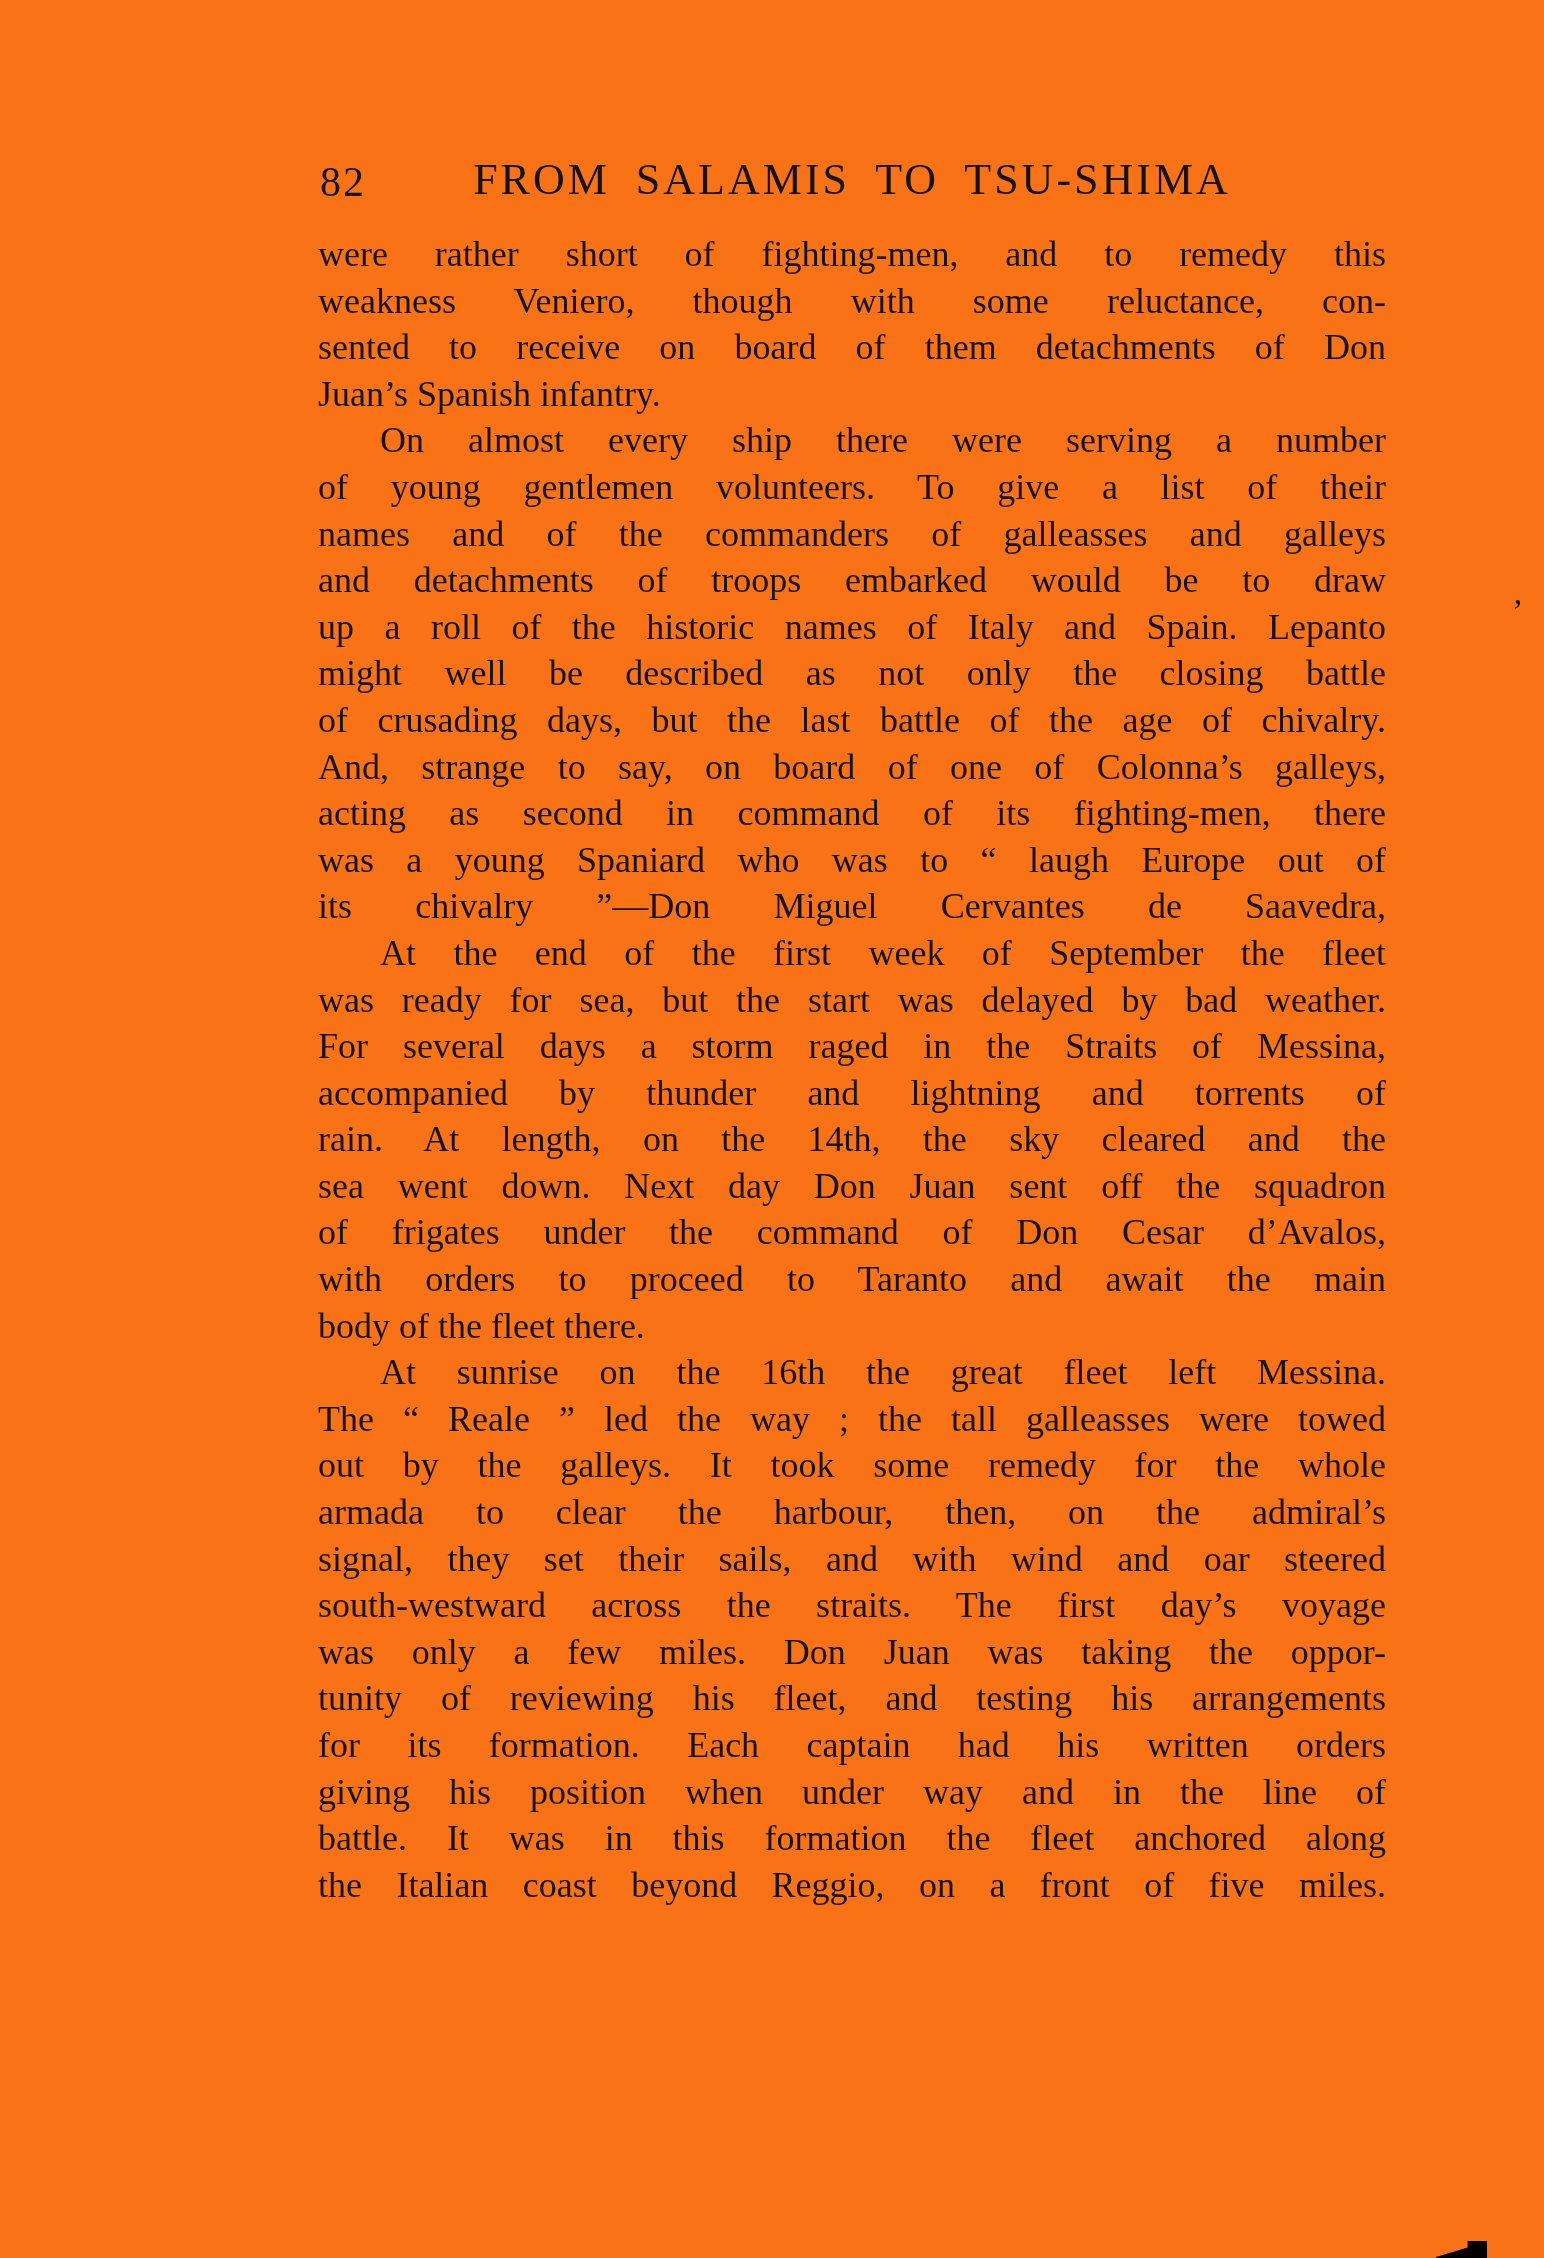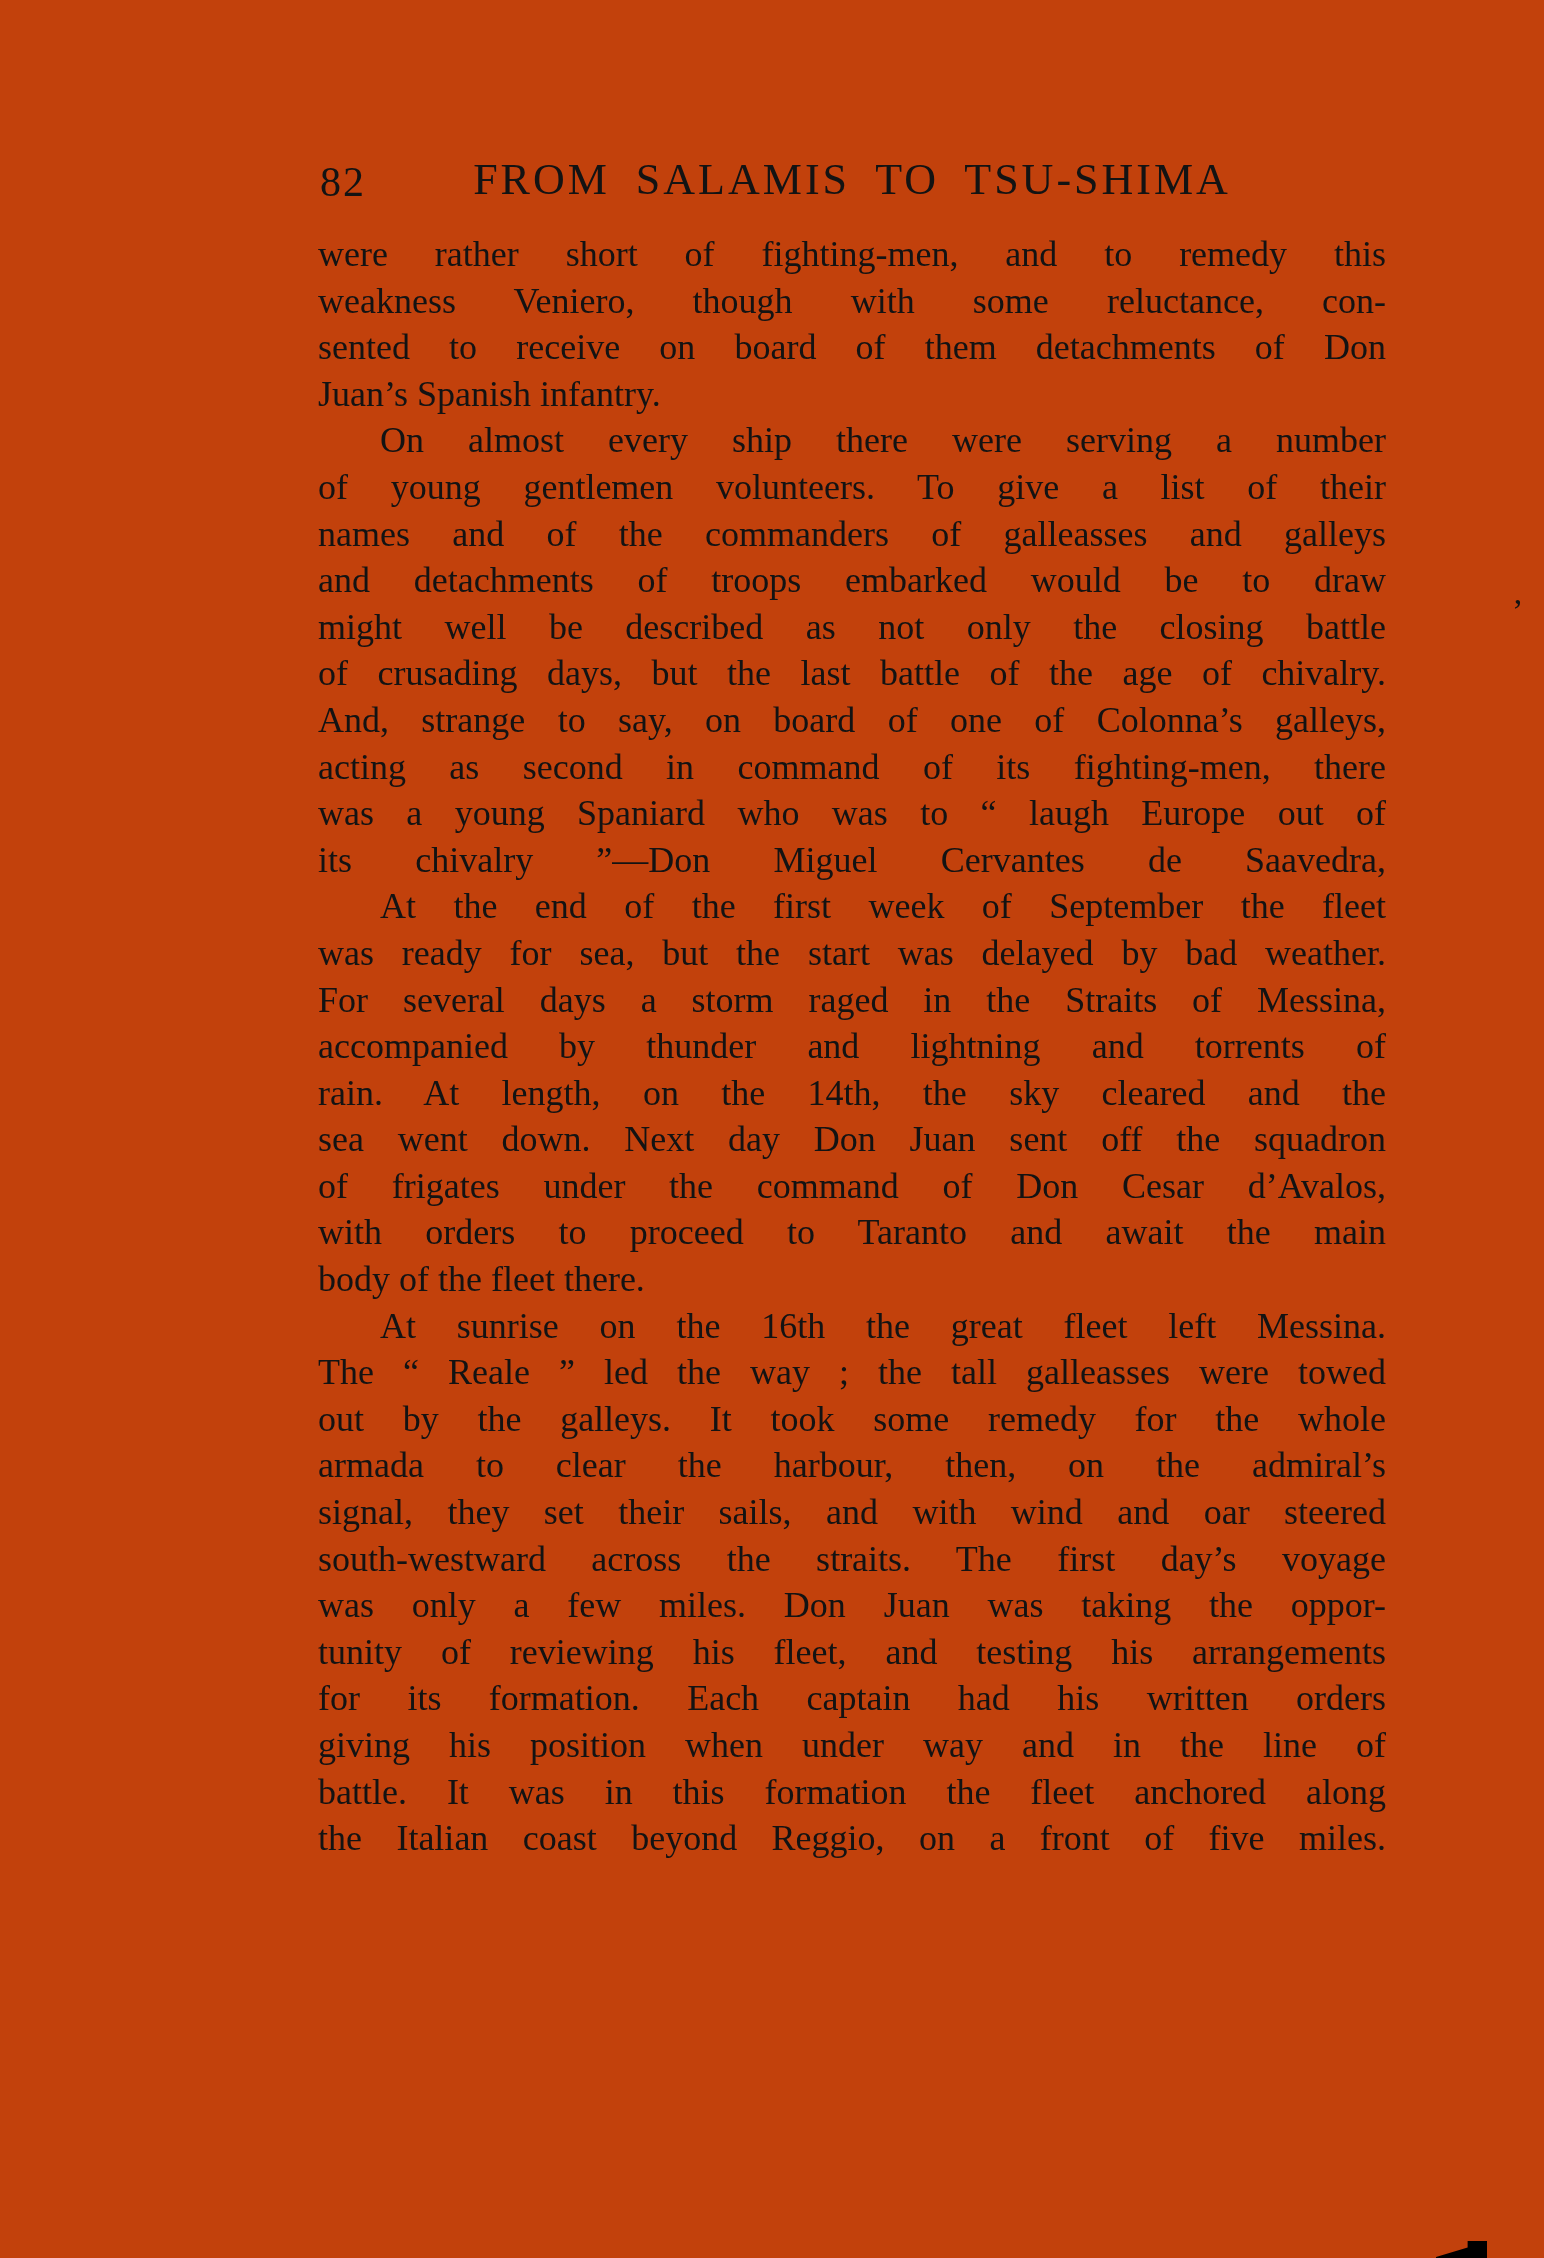--- a/index.html
+++ b/index.html
@@ -1,19 +1,19 @@
 <!DOCTYPE html>
 <html><head>
 <meta charset="utf-8">
 <style>
   html,body{margin:0;padding:0;background:#e8e8e8;}
   .page{
     position:relative;
     width:1544px;height:2258px;
-    background:#c2410c;
+    background:#f97316;
     overflow:hidden;
     font-family:"Liberation Serif", serif;
     color:#131313;
   }
   .page-header{
     position:absolute;
     left:318px;top:152px;width:1068px;height:60px;
   }
   .page-number{
     position:absolute;left:2px;top:6px;
@@ -61,20 +61,21 @@
 
   <main class="text-block">
     <div class="line">were rather short of fighting-men, and to remedy this</div>
     <div class="line">weakness Veniero, though with some reluctance, con-</div>
     <div class="line">sented to receive on board of them detachments of Don</div>
     <div class="line pend">Juan’s Spanish infantry.</div>
     <div class="line indent">On almost every ship there were serving a number</div>
     <div class="line">of young gentlemen volunteers. To give a list of their</div>
     <div class="line">names and of the commanders of galleasses and galleys</div>
     <div class="line">and detachments of troops embarked would be to draw</div>
+    <div class="line">up a roll of the historic names of Italy and Spain. Lepanto</div>
     <div class="line">might well be described as not only the closing battle</div>
     <div class="line">of crusading days, but the last battle of the age of chivalry.</div>
     <div class="line">And, strange to say, on board of one of Colonna’s galleys,</div>
     <div class="line">acting as second in command of its fighting-men, there</div>
     <div class="line">was a young Spaniard who was to “ laugh Europe out of</div>
     <div class="line">its chivalry ”—Don Miguel Cervantes de Saavedra,</div>
     <div class="line indent">At the end of the first week of September the fleet</div>
     <div class="line">was ready for sea, but the start was delayed by bad weather.</div>
     <div class="line">For several days a storm raged in the Straits of Messina,</div>
     <div class="line">accompanied by thunder and lightning and torrents of</div>

